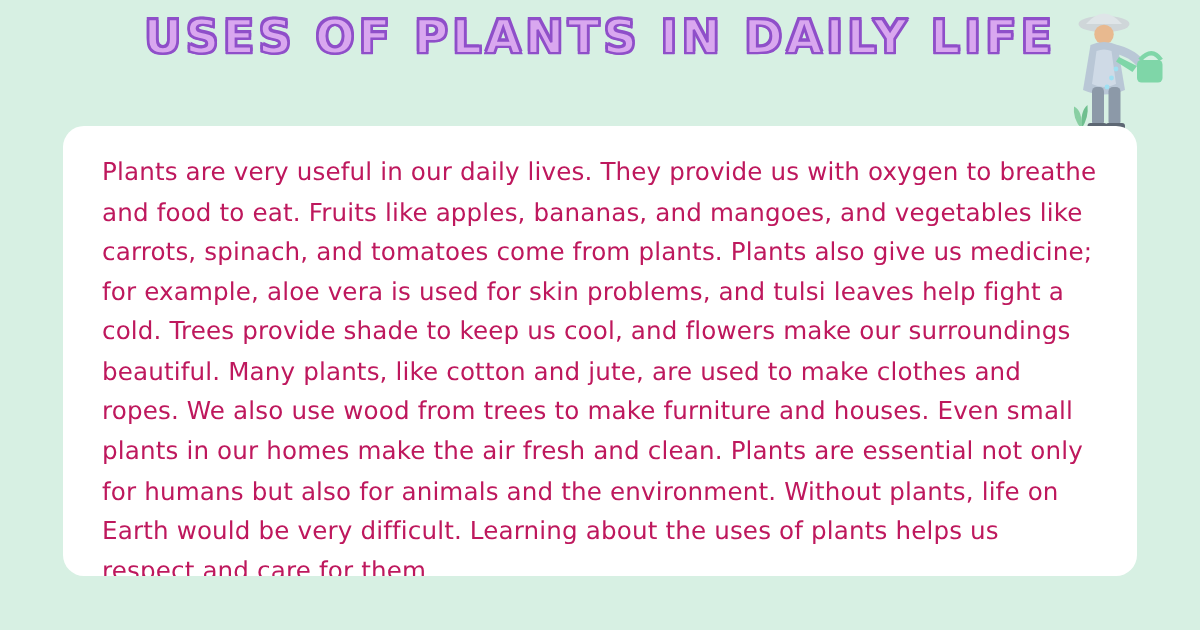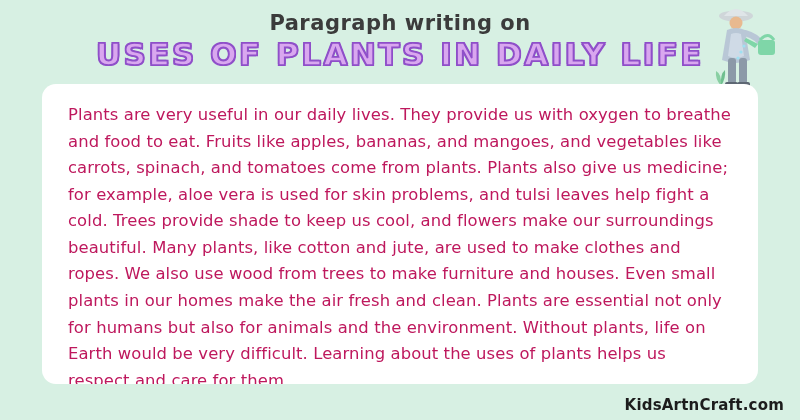--- a/index.html
+++ b/index.html
@@ -91,21 +91,20 @@
     color: #1c1c1c;
     letter-spacing: 0.2px;
   }
 </style>
 </head>
 <body>
 
 <div class="page">
 
   <div class="header">
-    <div class="kicker">Paragraph writing on</div>
     <div class="title">USES OF PLANTS IN DAILY LIFE</div>
 
     <div class="gardener">
       <svg width="120" height="92" viewBox="0 0 120 92" xmlns="http://www.w3.org/2000/svg">
 
         <ellipse cx="72" cy="16" rx="17" ry="5.5" fill="#cfd6d9"></ellipse>
         <path d="M60 16 q12 -14 24 0 z" fill="#dfe5e8"></path>
 
         <circle cx="72" cy="23" r="6.5" fill="#e8b98f"></circle>
 
@@ -131,15 +130,14 @@
         <path d="M57 86 q1 -12 -5 -15 q-1 8 5 15 z" fill="#89cfa3"></path>
         <rect x="51" y="85" width="13" height="5" rx="2" fill="#c9a07a"></rect>
       </svg>
     </div>
   </div>
 
   <div class="card">
     <p class="body-text">Plants are very useful in our daily lives. They provide us with oxygen to breathe and food to eat. Fruits like apples, bananas, and mangoes, and vegetables like carrots, spinach, and tomatoes come from plants. Plants also give us medicine; for example, aloe vera is used for skin problems, and tulsi leaves help fight a cold. Trees provide shade to keep us cool, and flowers make our surroundings beautiful. Many plants, like cotton and jute, are used to make clothes and ropes. We also use wood from trees to make furniture and houses. Even small plants in our homes make the air fresh and clean. Plants are essential not only for humans but also for animals and the environment. Without plants, life on Earth would be very difficult. Learning about the uses of plants helps us respect and care for them</p>
   </div>
 
-  <div class="footer">KidsArtnCraft.com</div>
 
 </div>
 
 </body></html>

